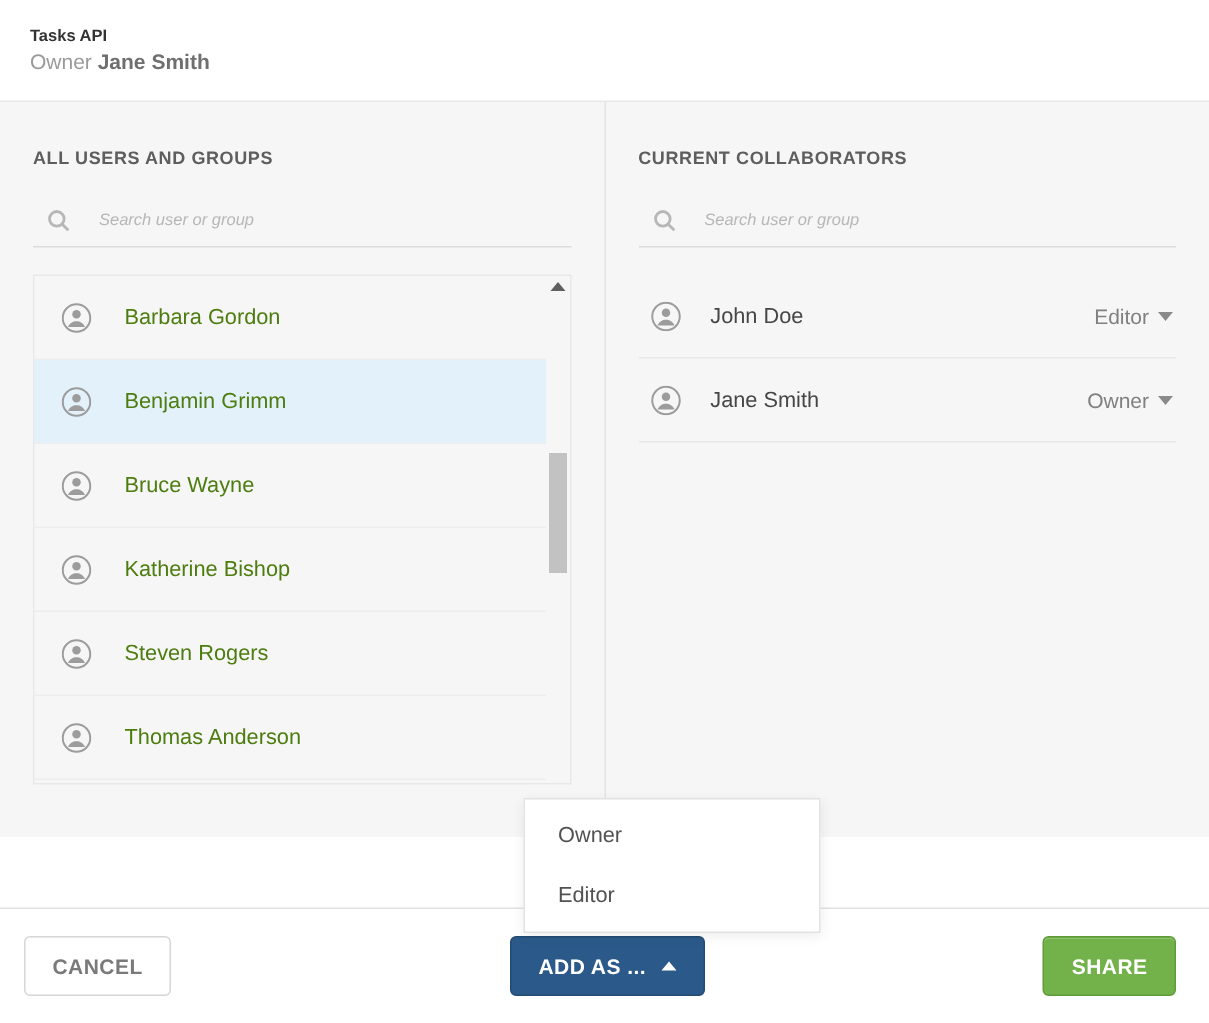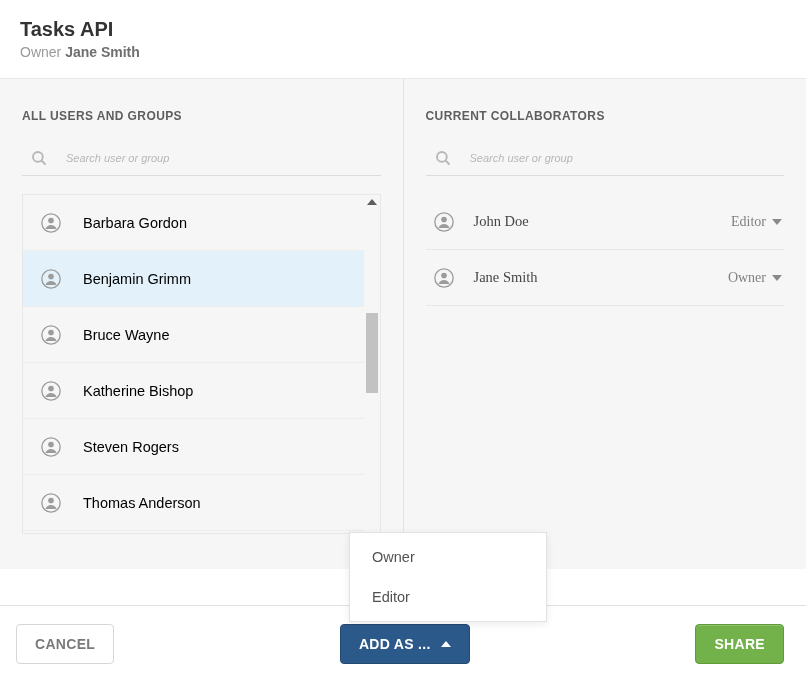--- a/index.html
+++ b/index.html
@@ -11,21 +11,21 @@
     height: 682px;
     overflow: hidden;
     position: relative;
   }
   .header {
     padding: 18px 20px 18px 20px;
     border-bottom: 1px solid #e8e8e8;
     background: #fff;
   }
   .header .title {
-    font-size: 20px;
+    font-size: 11px;
     font-weight: 700;
     color: #333;
   }
   .header .owner-line {
     margin-top: 3px;
     font-size: 14px;
     color: #9a9a9a;
   }
   .header .owner-line .owner-name {
     color: #6f6f6f;
@@ -86,21 +86,21 @@
   .user-list .scroll-area {
     height: 100%;
   }
   .user-item {
     display: flex;
     align-items: center;
     height: 56px;
     padding: 0 18px;
     border-bottom: 1px solid #ededed;
     font-size: 14.5px;
-    color: #000000;
+    color: #4d7c0f;
     cursor: pointer;
   }
   .user-item.selected {
     background: #e3f1fb;
   }
   .user-item .avatar {
     margin-right: 22px;
     color: #9c9c9c;
   }
   .fake-scrollbar {
@@ -121,21 +121,20 @@
   .fake-scrollbar .thumb {
     position: absolute;
     left: 2px;
     top: 118px;
     width: 12px;
     height: 80px;
     background: #c2c2c2;
   }
   .collab-list {
     margin-top: 6px;
-    font-family: Liberation Serif, serif;
   }
   .collab-item {
     display: flex;
     align-items: center;
     height: 56px;
     border-bottom: 1px solid #e8e8e8;
     font-size: 14.5px;
     color: #464646;
     padding: 0 2px;
   }

